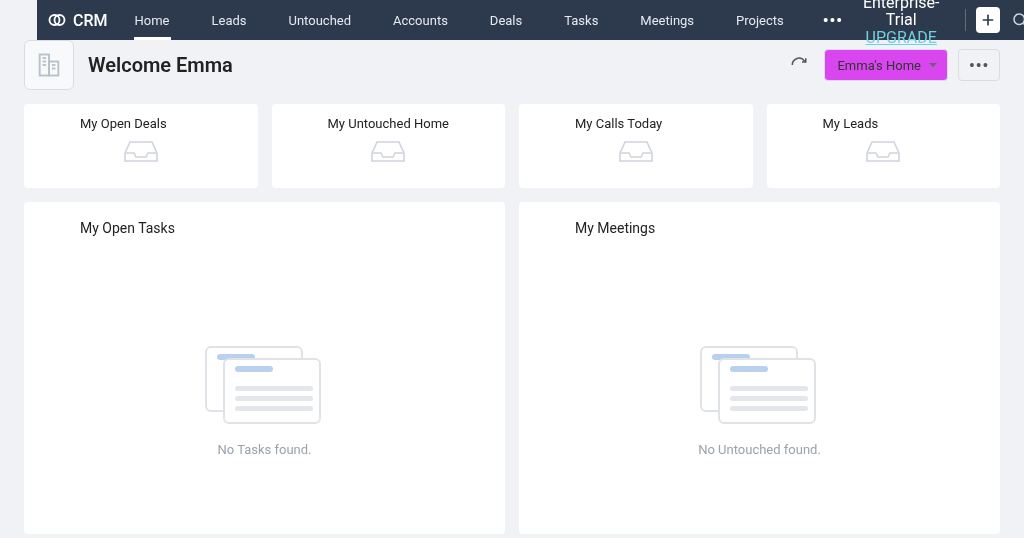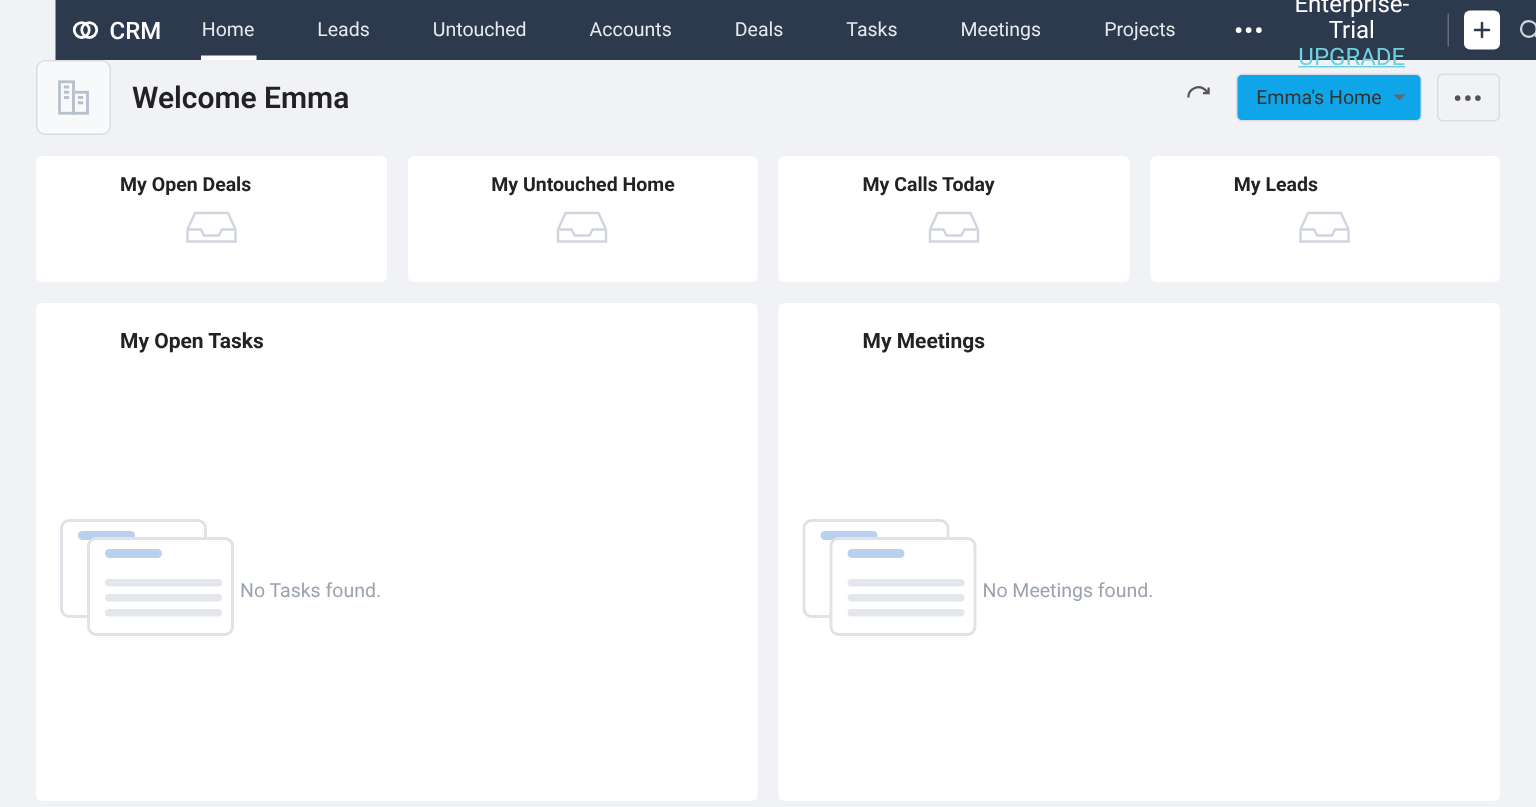--- a/index.html
+++ b/index.html
@@ -116,21 +116,21 @@
     margin-right: 14px;
   }
   .welcome-title { font-size: 20px; font-weight: 600; color: #222; }
   .welcome-actions { margin-left: auto; display: flex; align-items: center; gap: 10px; }
   .refresh-btn {
     width: 30px; height: 30px;
     display: flex; align-items: center; justify-content: center;
     cursor: pointer;
   }
   .view-select {
-    background: #0ea5e9;
+    background: #d946ef;
     border: 1px solid #d9dde2;
     border-radius: 4px;
     height: 32px;
     padding: 0 26px 0 12px;
     display: flex; align-items: center;
     font-size: 13px;
     position: relative;
     cursor: pointer;
   }
   .view-select::after {
@@ -170,27 +170,27 @@
     display: grid;
     grid-template-columns: repeat(2, 1fr);
     gap: 14px;
   }
   .card {
     background: #fff;
     border-radius: 4px;
   }
   .card-sm { height: 84px; padding: 12px 16px; }
   .card-lg { height: 332px; padding: 18px 16px; }
-  .card-title { font-size: 13px; font-weight: 700; color: #222; margin-bottom: 8px; padding-left: 40px; }
+  .card-title { font-size: 13px; font-weight: 400; color: #222; margin-bottom: 8px; padding-left: 40px; }
   .card-lg .card-title { font-size: 14px; margin-bottom: 0; }
   .tray {
     display: flex; justify-content: center; margin-top: 2px;
   }
   .empty-state {
-    display: flex; align-items: center;
+    display: flex; flex-direction: column; align-items: center;
     margin-top: 110px;
   }
   .empty-illus {
     width: 120px; height: 80px; position: relative;
   }
   .empty-illus .sheet {
     position: absolute;
     width: 98px; height: 66px;
     border: 2px solid #dfe3e8;
     border-radius: 6px;
@@ -409,17 +409,17 @@
           <div class="sheet back">
               <div class="bar hbar"></div>
             </div>
           <div class="sheet front">
             <div class="bar hbar"></div>
             <div class="bar" style="top:26px;left:10px;width:78px"></div>
             <div class="bar" style="top:36px;left:10px;width:78px"></div>
             <div class="bar" style="top:46px;left:10px;width:78px"></div>
           </div>
         </div>
-        <div class="empty-text">No Meetings found.</div>
+        <div class="empty-text">No Untouched found.</div>
       </div>
     </div>
   </div>
 </div>
 
 </body></html>

